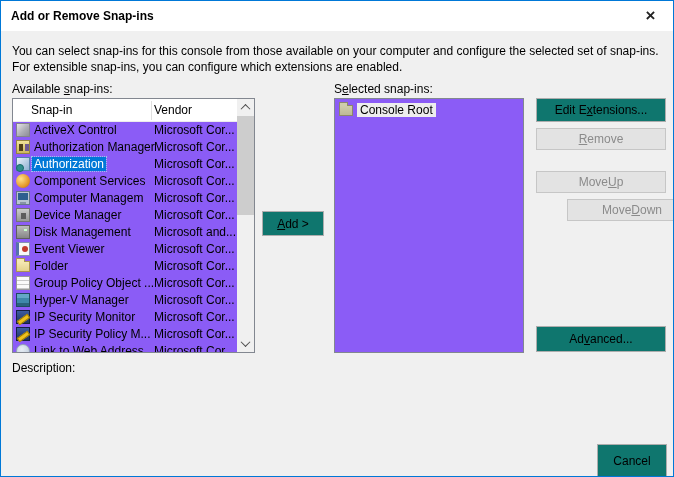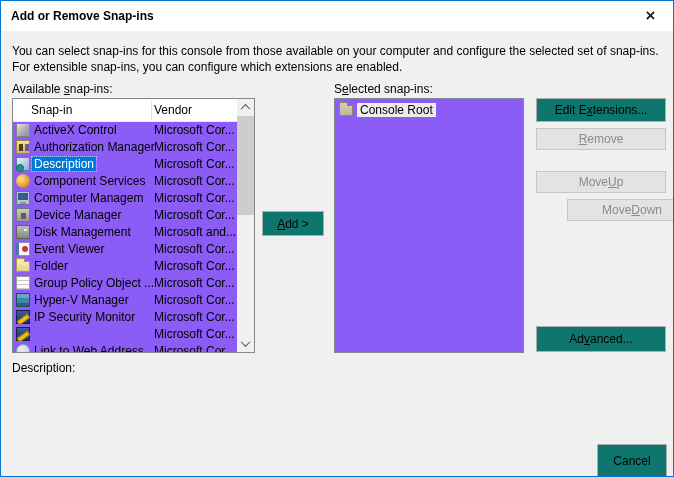--- a/index.html
+++ b/index.html
@@ -131,21 +131,21 @@
           <span class="cell-name">ActiveX Control</span>
           <span class="cell-vendor">Microsoft Cor...</span>
         </div>
         <div class="row">
           <span class="ico authorization-manager-icon"></span>
           <span class="cell-name">Authorization Manager</span>
           <span class="cell-vendor">Microsoft Cor...</span>
         </div>
         <div class="row">
           <span class="ico certificates-icon"></span>
-          <span class="cell-name"><span class="hl">Description</span></span>
+          <span class="cell-name"><span class="hl">Authorization</span></span>
           <span class="cell-vendor">Microsoft Cor...</span>
         </div>
         <div class="row">
           <span class="ico component-services-icon"></span>
           <span class="cell-name">Component Services</span>
           <span class="cell-vendor">Microsoft Cor...</span>
         </div>
         <div class="row">
           <span class="ico computer-management-icon"></span>
           <span class="cell-name">Computer Managem</span>
@@ -181,20 +181,21 @@
           <span class="cell-name">Hyper-V Manager</span>
           <span class="cell-vendor">Microsoft Cor...</span>
         </div>
         <div class="row">
           <span class="ico ip-security-monitor-icon"></span>
           <span class="cell-name">IP Security Monitor</span>
           <span class="cell-vendor">Microsoft Cor...</span>
         </div>
         <div class="row">
           <span class="ico ip-security-policy-icon"></span>
+          <span class="cell-name">IP Security Policy M...</span>
           <span class="cell-vendor">Microsoft Cor...</span>
         </div>
         <div class="row">
           <span class="ico link-web-icon"></span>
           <span class="cell-name">Link to Web Address</span>
           <span class="cell-vendor">Microsoft Cor...</span>
         </div>
       </div>
     <div class="scrollbar">
       <div class="sb-btn sb-up">

